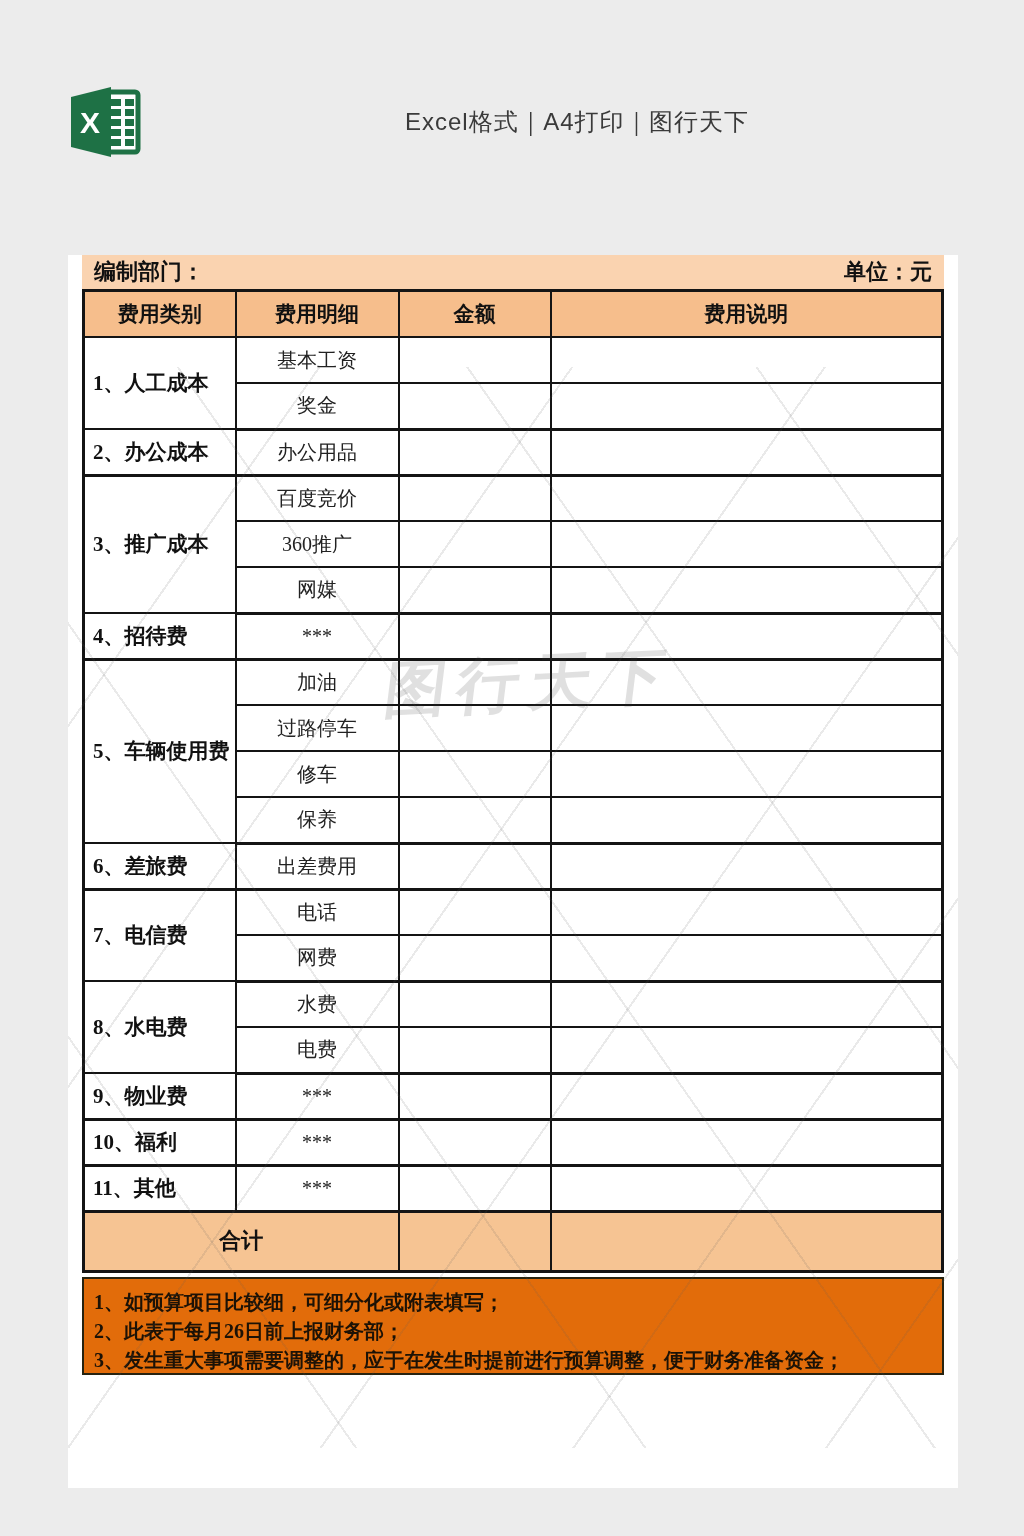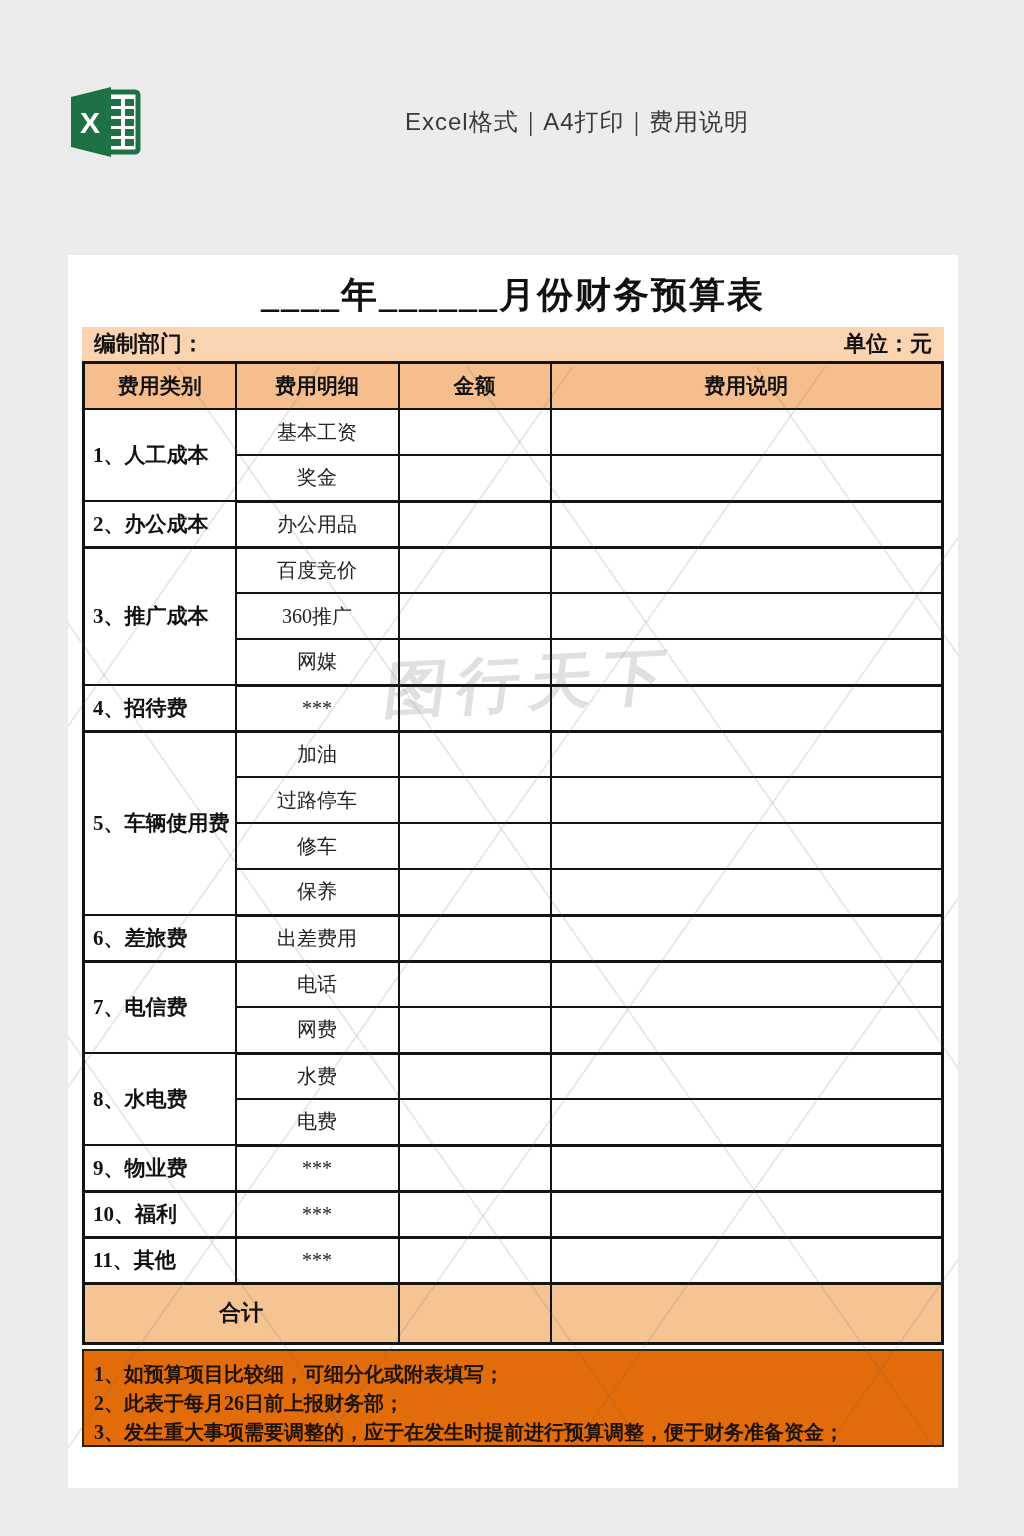--- a/index.html
+++ b/index.html
@@ -94,26 +94,25 @@
       <rect x="45" y="53" width="10" height="7"></rect>
         <rect x="59" y="53" width="9" height="7"></rect>
     </g>
 
     <polygon points="5,11 45,1 45,71 5,61" fill="#1e7145"></polygon>
     <text x="24" y="47" text-anchor="middle" font-family="Liberation Sans, sans-serif" font-size="30" font-weight="bold" fill="#ffffff">X</text>
   </svg>
 </div>
 
 <div class="header-text">
-  <div class="subtitle">Excel格式｜A4打印｜费用说明</div>
+  <div class="subtitle">Excel格式｜A4打印｜图行天下</div>
 </div>
 
 <div class="page">
 
-  <div class="doc-title">____年______月份财务预算表</div>
 
   <div class="meta-bar">
     <span>编制部门：</span>
     <span>单位：元</span>
   </div>
 
   <table class="budget">
     <colgroup>
       <col style="width:152px">
         <col style="width:163px">

